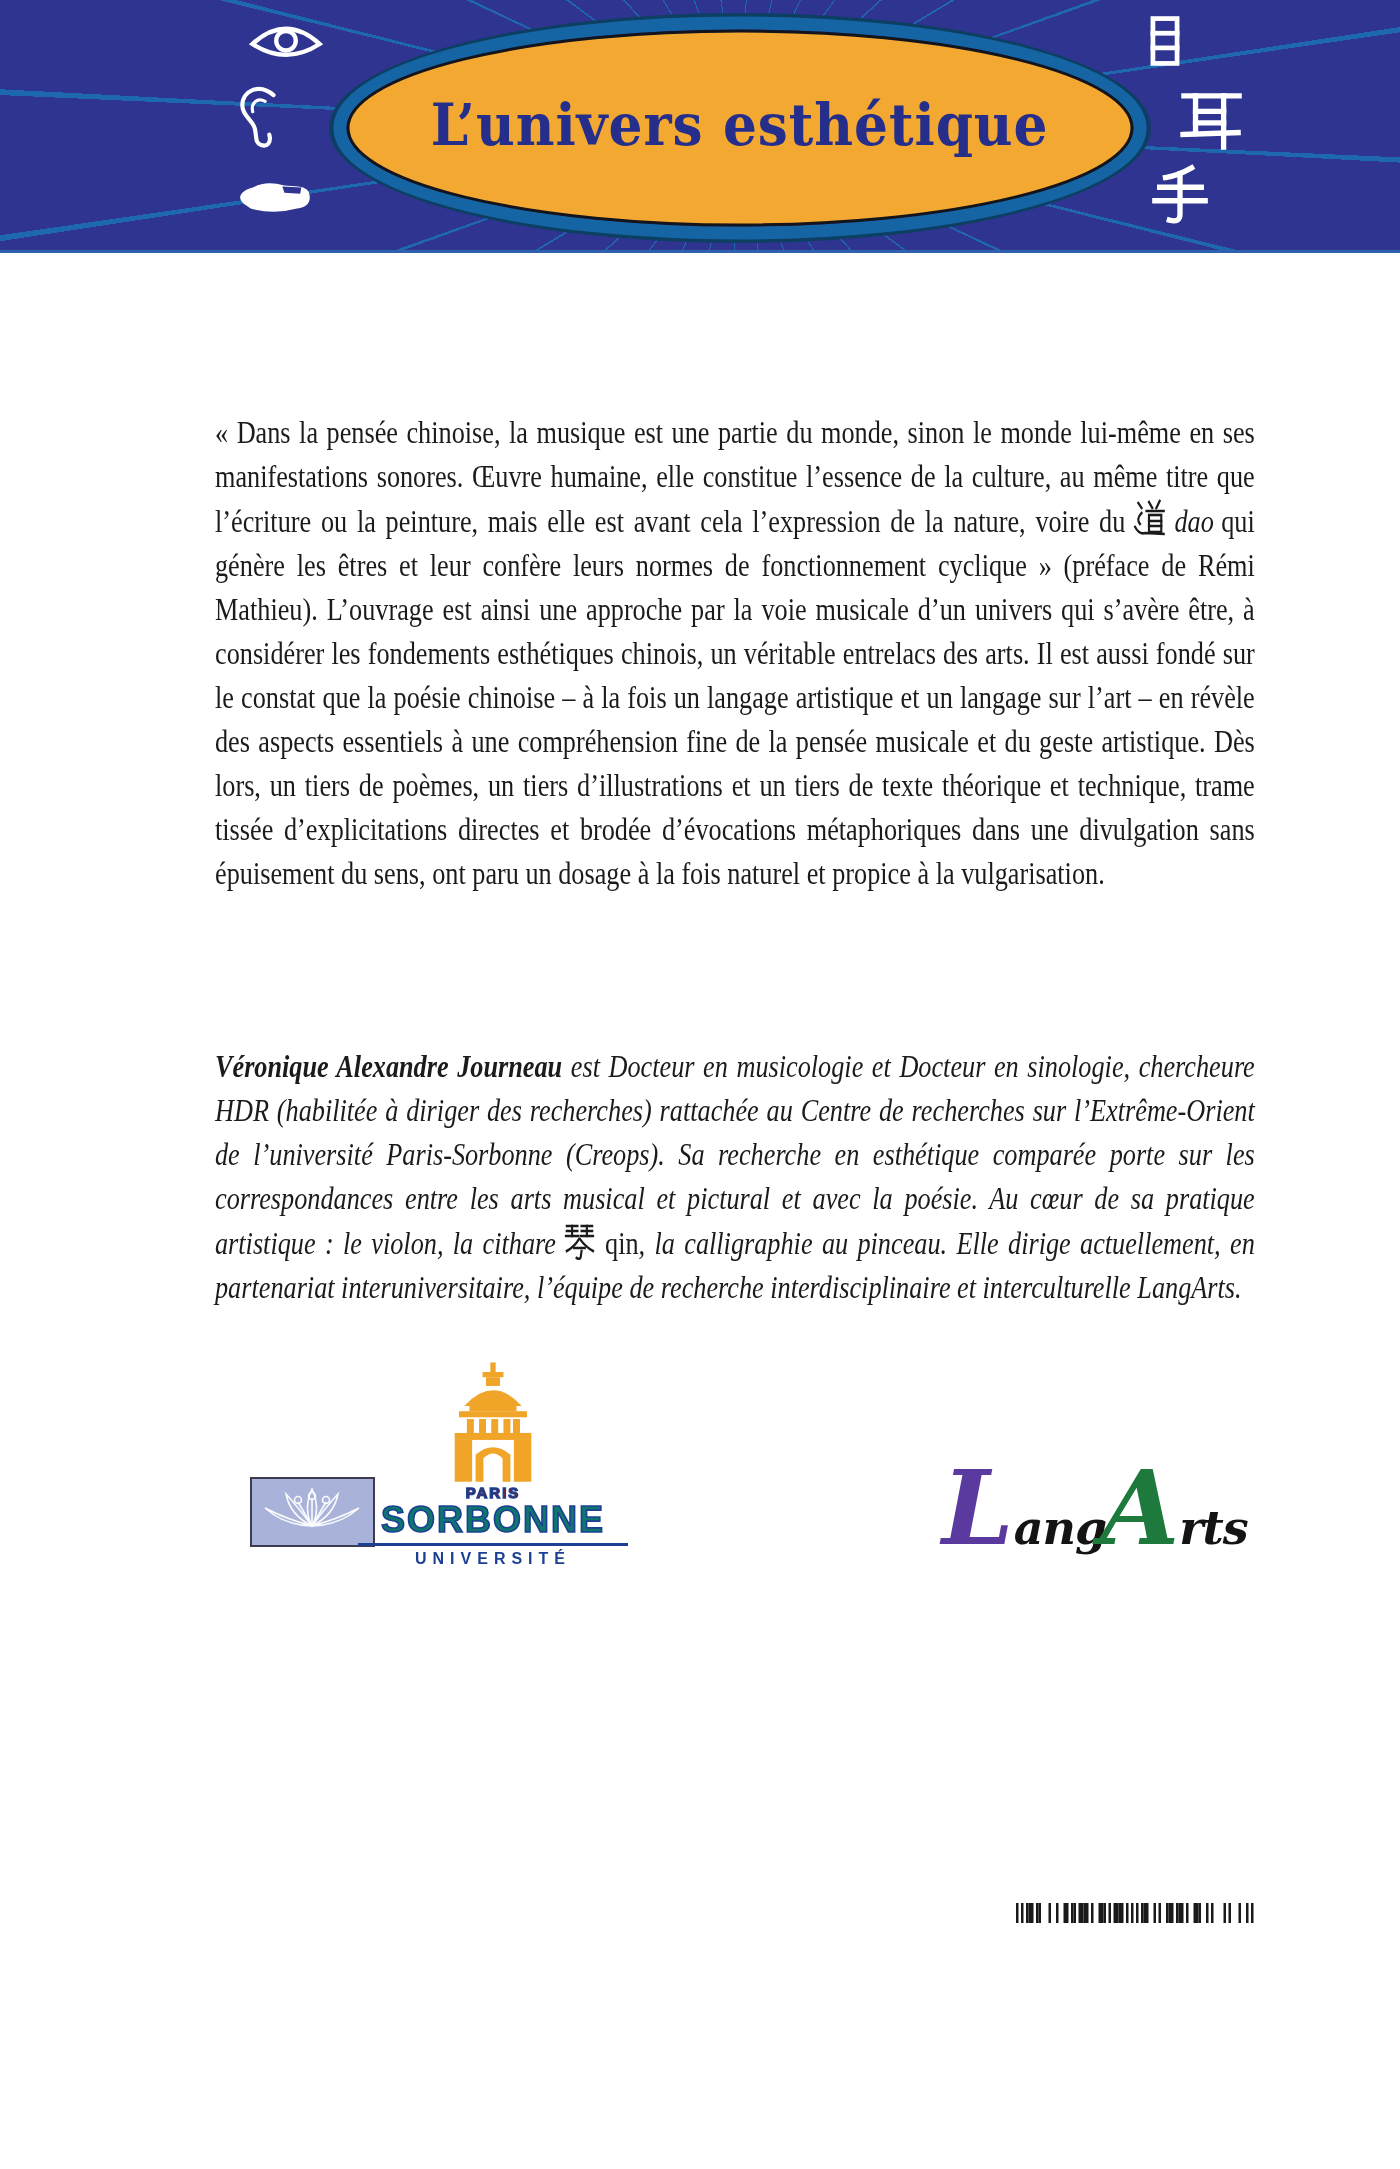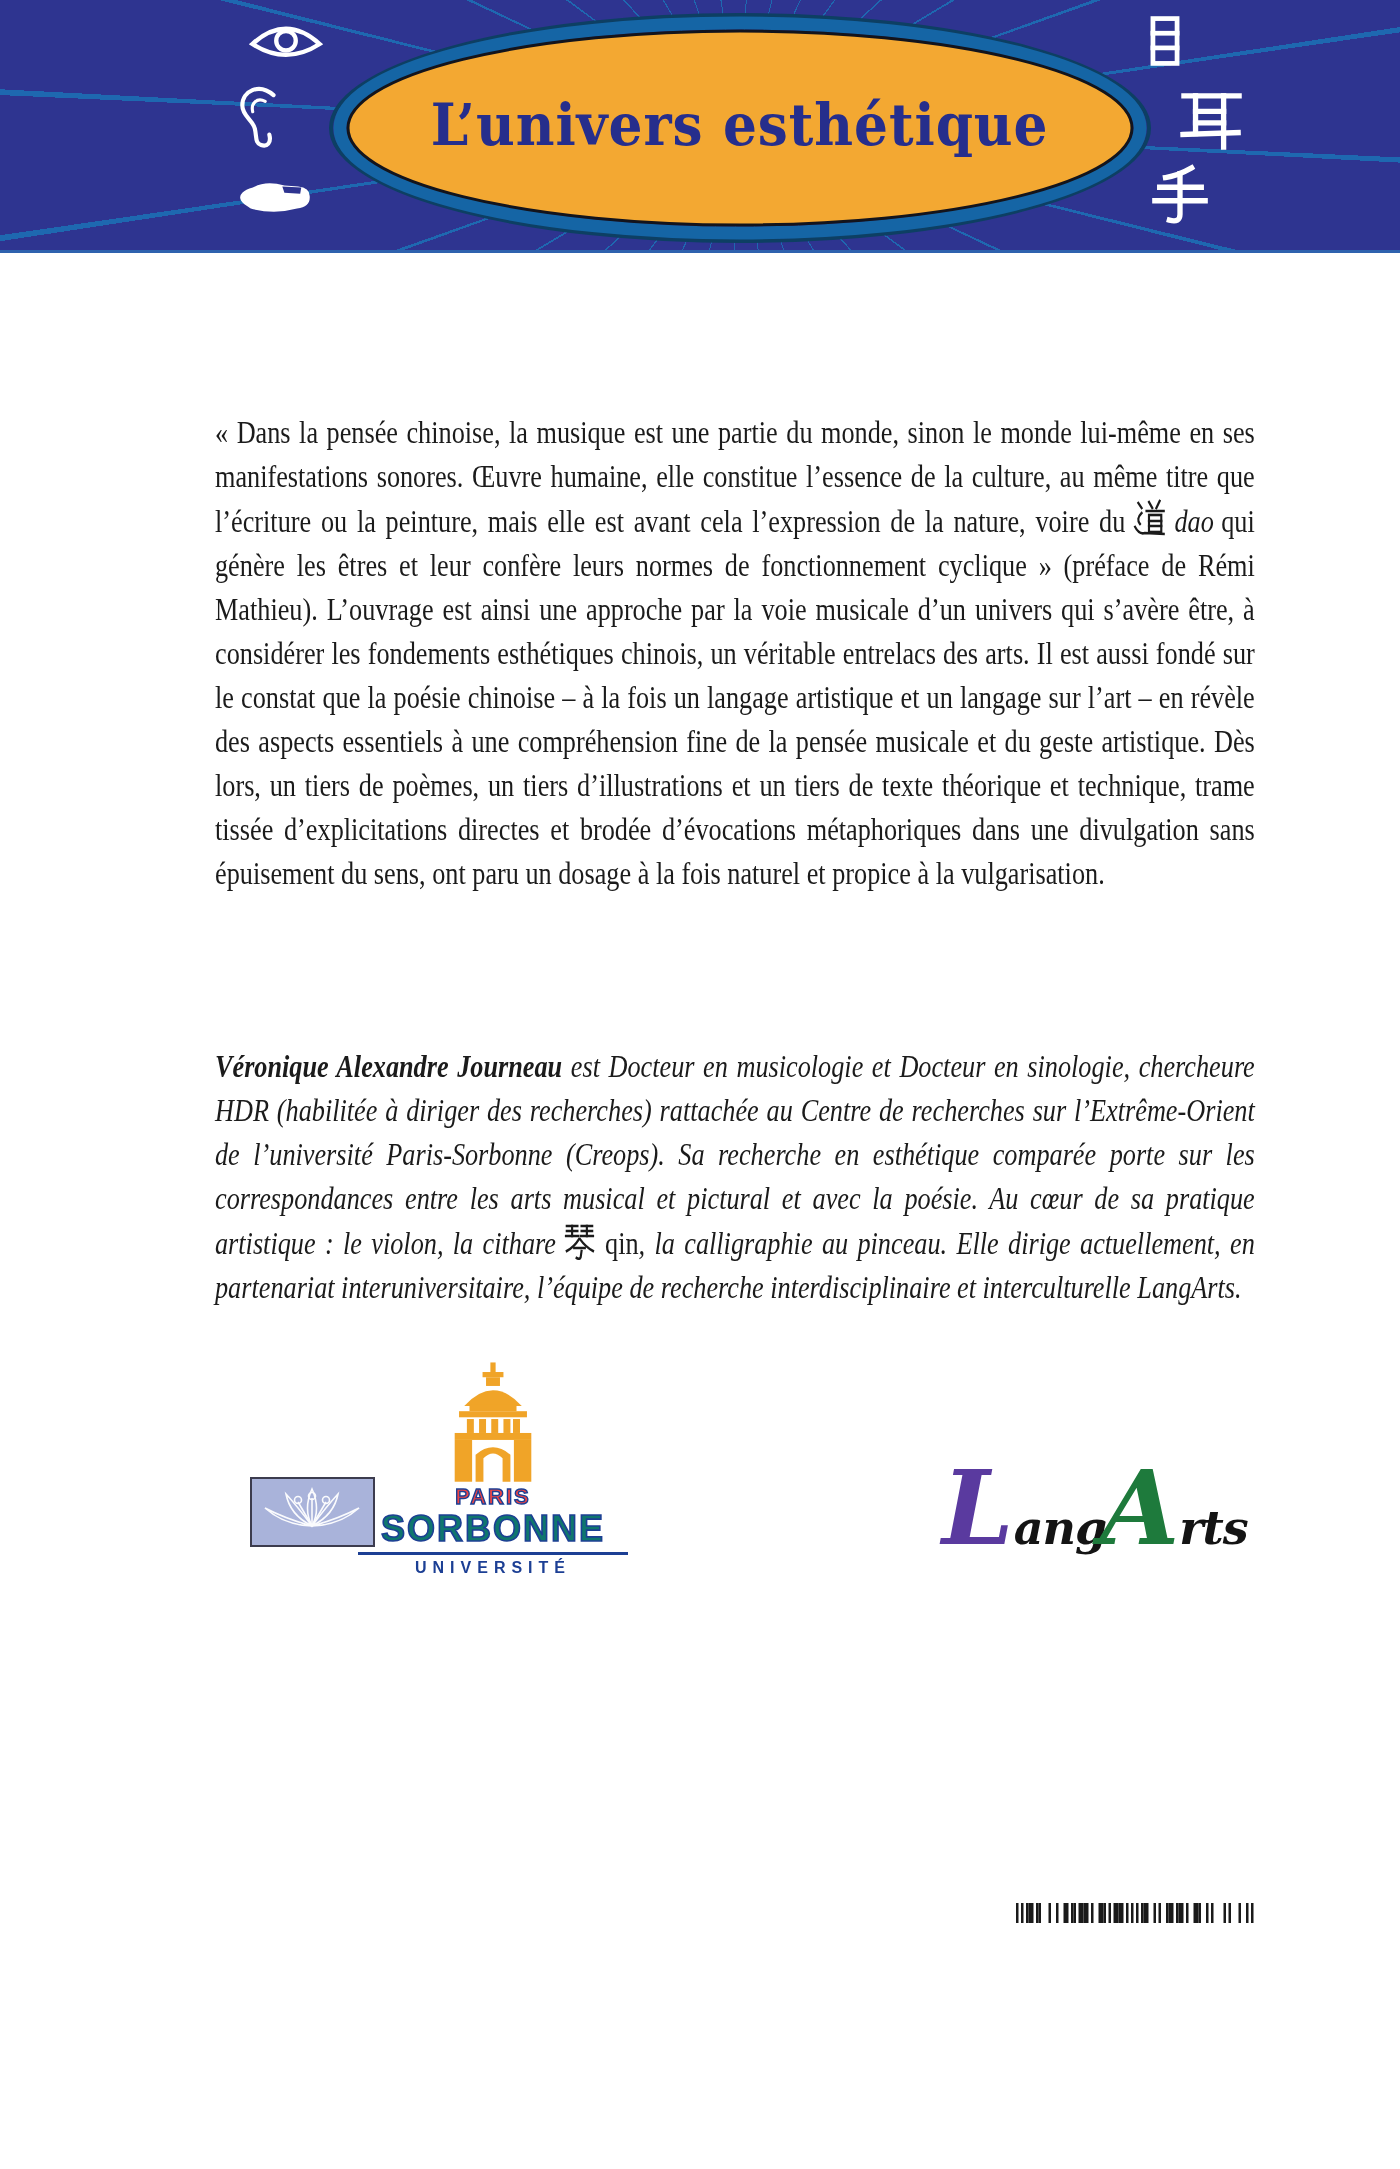--- a/index.html
+++ b/index.html
@@ -34,21 +34,21 @@
   .it{font-style:italic;}
   .cjk-inline{display:inline-block;vertical-align:-6px;margin:0 10px 0 8px;}
   .cjk-inline path,.cjk-inline line,.cjk-inline rect{stroke:#1b1b1b;stroke-width:2.6;fill:none;stroke-linecap:square;}
 
   
   .lotus{position:absolute;left:250px;top:1477px;width:121px;height:66px;
          background:#a9b3da;border:2px solid #3c3c4e;}
   .sorbonne{position:absolute;left:358px;top:1352px;width:270px;text-align:center;
             font-family:"Liberation Sans", sans-serif;}
   .sorb-building{display:block;margin:0 auto;}
-  .sorb-paris{font-size:22px;font-weight:bold;letter-spacing:2px;color:#ef4444;
+  .sorb-paris{font-size:15px;font-weight:bold;letter-spacing:2px;color:#7f1d1d;
         -webkit-text-stroke:1.4px #1c3f94;margin-top:-16px;}
   .sorb-name{font-size:36px;font-weight:bold;letter-spacing:2px;color:#0f766e;
         -webkit-text-stroke:1.6px #1c3f94;margin-top:-2px;}
   .sorb-rule{height:3px;background:#1c3f94;margin:2px 0 4px 0;}
   .sorb-univ{font-size:16px;font-weight:bold;letter-spacing:6px;color:#1c3f94;}
   .langarts{position:absolute;left:942px;top:1448px;white-space:nowrap;
             font-family:"DejaVu Serif", serif;font-style:italic;}
   .la-big1{font-size:102px;font-weight:bold;color:#5a3a9f;}
   .la-big2{font-size:102px;font-weight:bold;color:#1e7a3c;margin-left:-6px;}
   .la-small{font-size:46px;font-weight:600;color:#141414;letter-spacing:-1px;}

